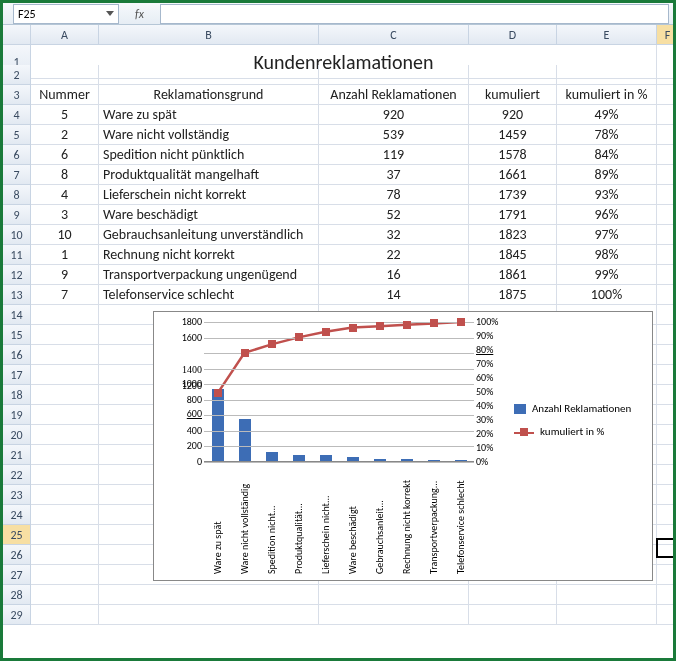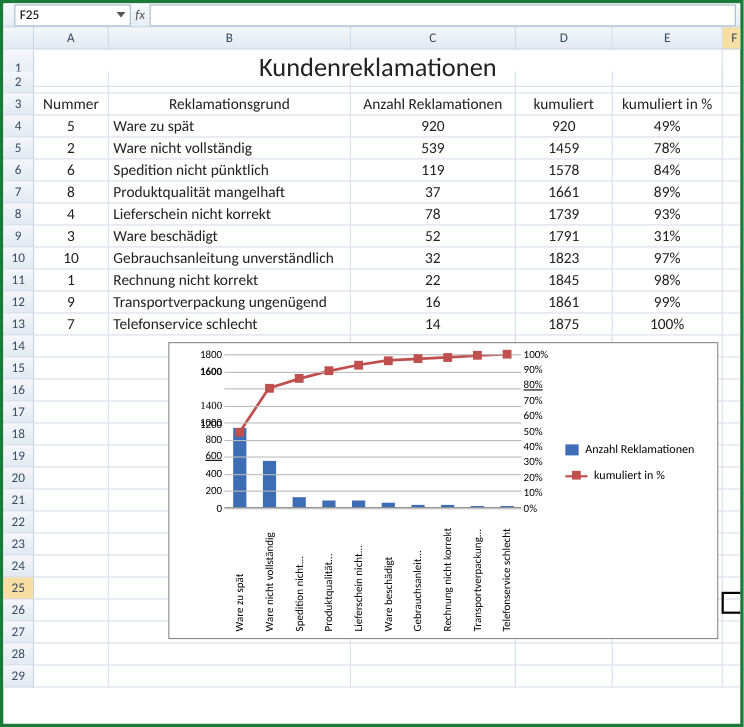--- a/index.html
+++ b/index.html
@@ -34,21 +34,21 @@
     padding: 0 4px;
     justify-content: space-between;
   }
   .namebox .dd {
     width: 0; height: 0;
     border-left: 4px solid transparent;
     border-right: 4px solid transparent;
     border-top: 5px solid #555;
   }
   .fx {
-    margin: 0 4px;
+    margin: 0 16px;
     font-style: italic;
     color: #555;
   }
   .fxinput {
     flex: 1;
     height: 20px;
     border: 1px solid #a6b8cc;
     background: #fff;
     margin-right: 4px;
   }
@@ -73,21 +73,21 @@
     border-right: 1px solid #d8dee8;
     border-bottom: 1px solid #d8dee8;
     display: flex;
     align-items: center;
     padding: 0 4px;
     font-size: 14px;
     color: #222;
     white-space: nowrap;
   }
   .title {
-    font-size: 24px;
+    font-size: 20px;
     justify-content: center;
     grid-column: 2 / span 5;
   }
   .hdr { font-weight: normal; justify-content: center; }
   .num { justify-content: center; }
   .left { justify-content: flex-start; }
   .colhdr.sel, .rowhdr.sel { background: #f7dfa3; }
   .active-cell {
     position: absolute;
     border: 2px solid #000;
@@ -206,21 +206,21 @@
     <div class="cell left">Lieferschein nicht korrekt</div>
     <div class="cell num">78</div>
     <div class="cell num">1739</div>
     <div class="cell num">93%</div>
     <div class="cell"></div>
     <div class="rowhdr">9</div>
     <div class="cell num">3</div>
     <div class="cell left">Ware beschädigt</div>
     <div class="cell num">52</div>
     <div class="cell num">1791</div>
-    <div class="cell num">31%</div>
+    <div class="cell num">96%</div>
     <div class="cell"></div>
     <div class="rowhdr">10</div>
     <div class="cell num">10</div>
     <div class="cell left">Gebrauchsanleitung unverständlich</div>
     <div class="cell num">32</div>
     <div class="cell num">1823</div>
     <div class="cell num">97%</div>
     <div class="cell"></div>
     <div class="rowhdr">11</div>
     <div class="cell num">1</div>
@@ -360,21 +360,21 @@
 <div class="chart">
   <div class="yaxis" id="yaxis">
       <div style="top: 140px;">0</div>
       <div style="top: 124.444px;">200</div>
       <div style="top: 108.889px;">400</div>
       <div style="top: 92px; text-decoration: underline;">600</div>
       <div style="top: 77.7778px;">800</div>
       <div style="top: 62.2222px;">1000</div>
       <div style="top: 64px;">1200</div>
       <div style="top: 48px; font-family: Liberation Serif, serif;">1400</div>
-      <div style="top: 15.5556px; font-weight: bold;">1600</div>
+      <div style="top: 15.5556px;">1600</div>
       <div style="top: 0px;">1800</div>
     </div>
   <div class="yaxis2" id="yaxis2">
       <div style="top: 140px;">0%</div>
       <div style="top: 126px;">10%</div>
       <div style="top: 112px;">20%</div>
       <div style="top: 98px;">30%</div>
       <div style="top: 84px;">40%</div>
       <div style="top: 70px;">50%</div>
       <div style="top: 56px;">60%</div>

